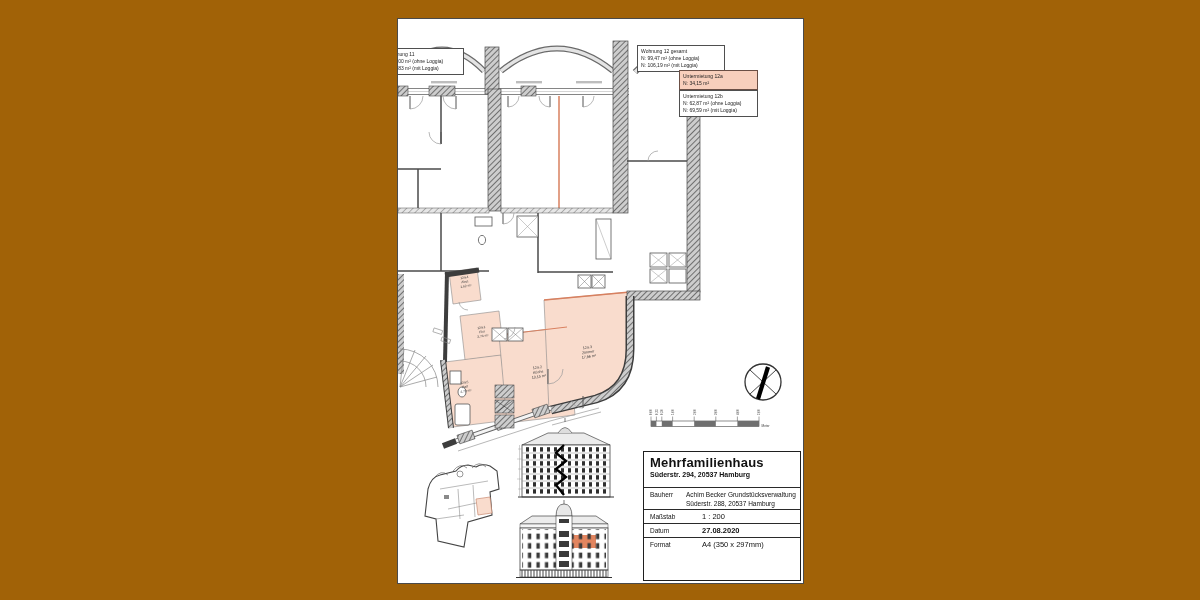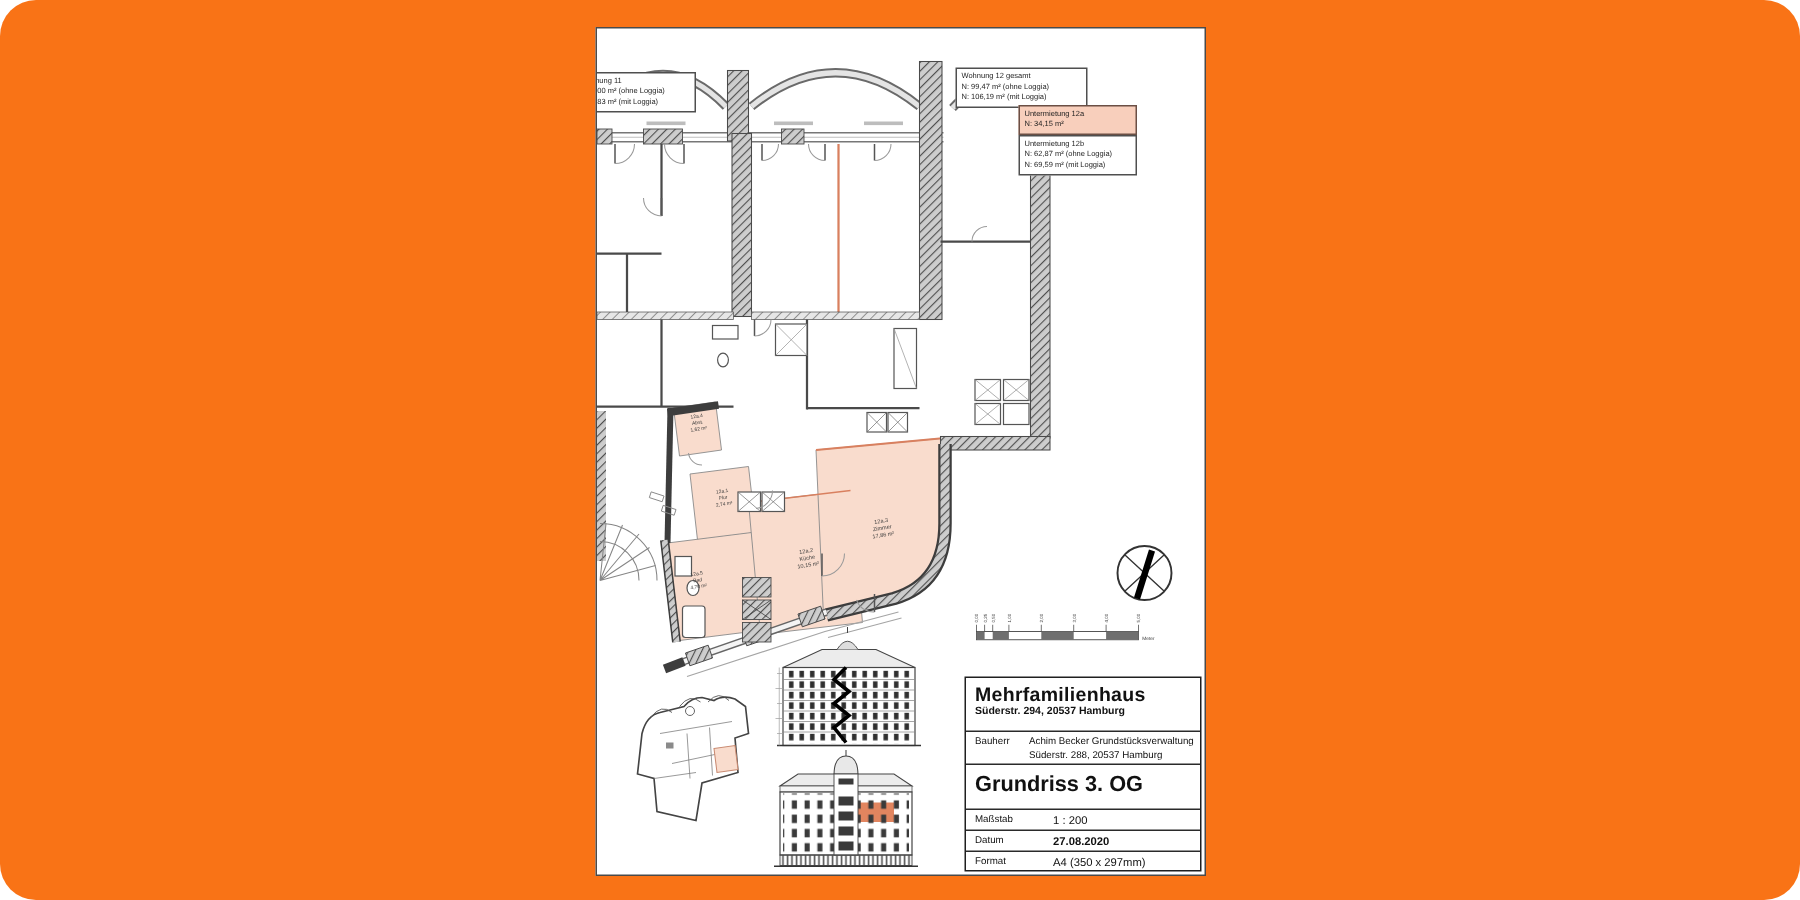--- a/index.html
+++ b/index.html
@@ -1,17 +1,17 @@
 <!DOCTYPE html>
 <html><head>
 <meta charset="utf-8">
 <style>
   html,body{margin:0;padding:0;background:#ffffff;width:1200px;height:600px;
     font-family:"Liberation Sans",sans-serif;-webkit-font-smoothing:antialiased;}
-  .canvas{position:relative;width:1200px;height:600px;background:#f97316;overflow:hidden;border-radius:24px;}
+  .canvas{position:relative;width:1200px;height:600px;background:#a16207;overflow:hidden;}
   .sheet{position:absolute;left:397px;top:18px;width:405px;height:564px;
     background:#fff;border:1px solid #4a4a4a;overflow:hidden;}
   .plan-svg{position:absolute;left:0;top:0;width:405px;height:564px;}
   svg text{font-family:"Liberation Sans",sans-serif;fill:#3c3c3c;}
 
   
   .lbox{position:absolute;background:#fff;border:1px solid #4f4f4f;
     font-size:5px;line-height:1.42;padding:2px 3px;color:#1e1e1e;white-space:nowrap;}
   .lbox.pink{background:#f8cfbc;border-color:#6b4f45;}
   .lbox .ln{display:block;}
@@ -381,23 +381,20 @@
         <div class="big">Mehrfamilienhaus</div>
         <div class="sub">Süderstr. 294, 20537 Hamburg</div>
       </div>
       <div class="trow r2">
         <div class="lab">Bauherr</div>
         <div class="val">
           <div>Achim Becker Grundstücksverwaltung</div>
           <div>Süderstr. 288, 20537 Hamburg</div>
         </div>
       </div>
-      <div class="trow r3">
-        <div class="big">Grundriss 3. OG</div>
-      </div>
       <div class="trow small">
         <div class="lab">Maßstab</div>
         <div class="val">1 : 200</div>
       </div>
       <div class="trow small">
         <div class="lab">Datum</div>
         <div class="val b">27.08.2020</div>
       </div>
       <div class="trow small">
         <div class="lab">Format</div>

